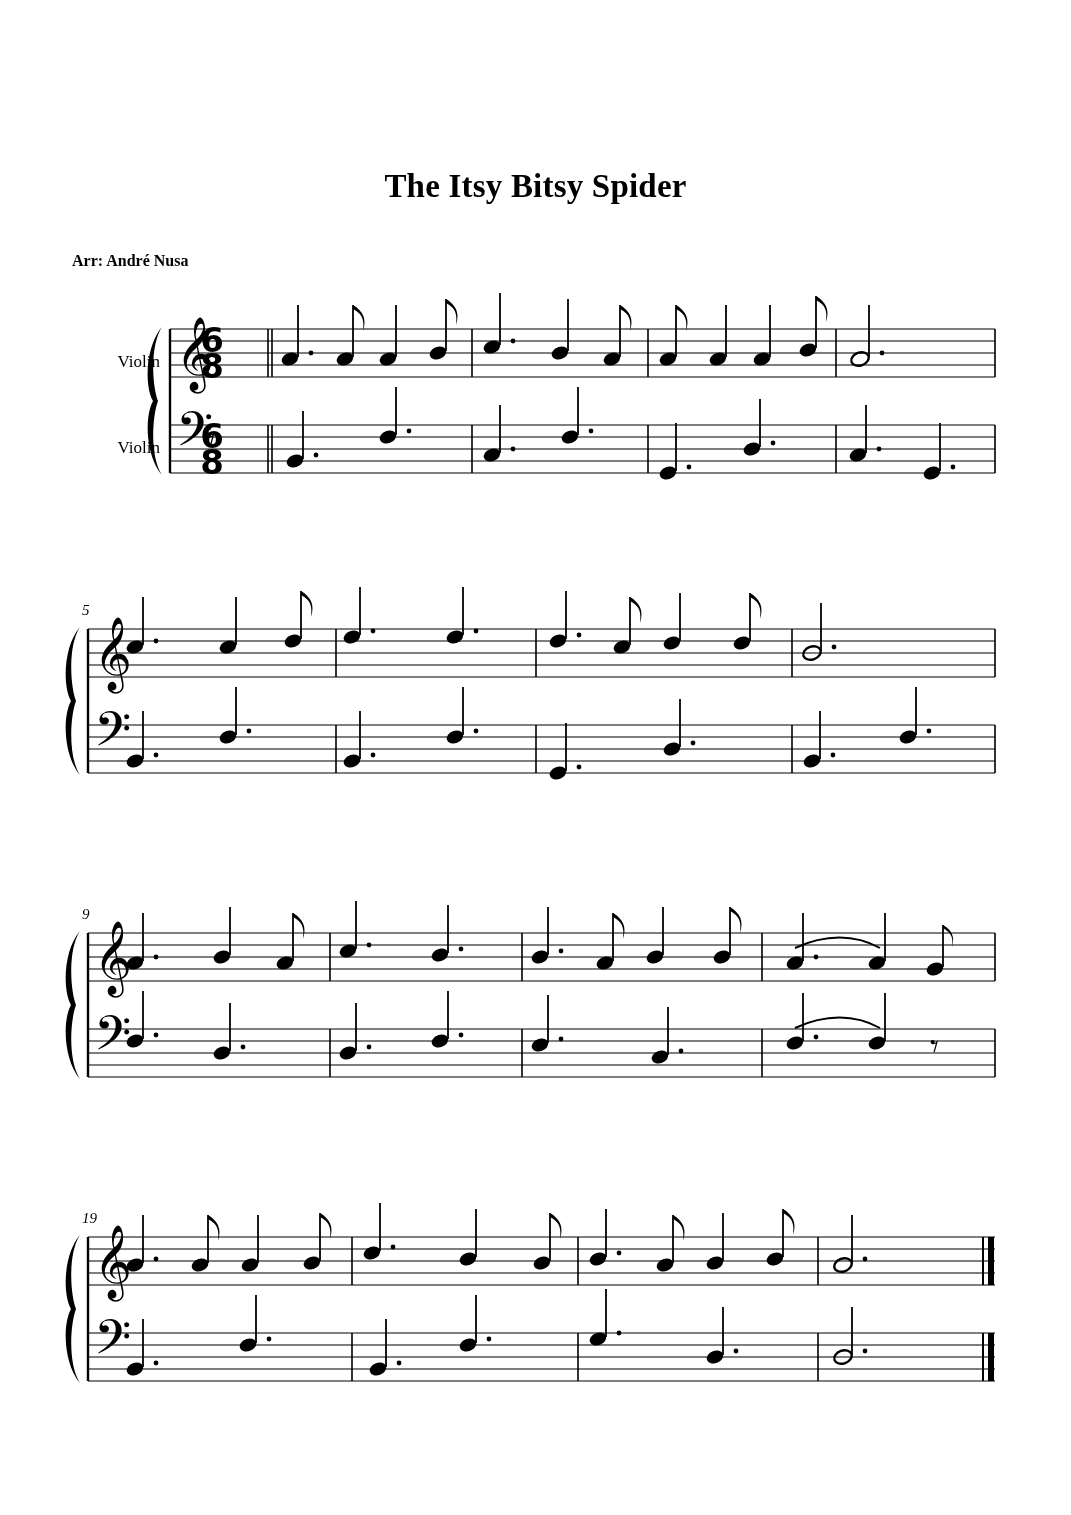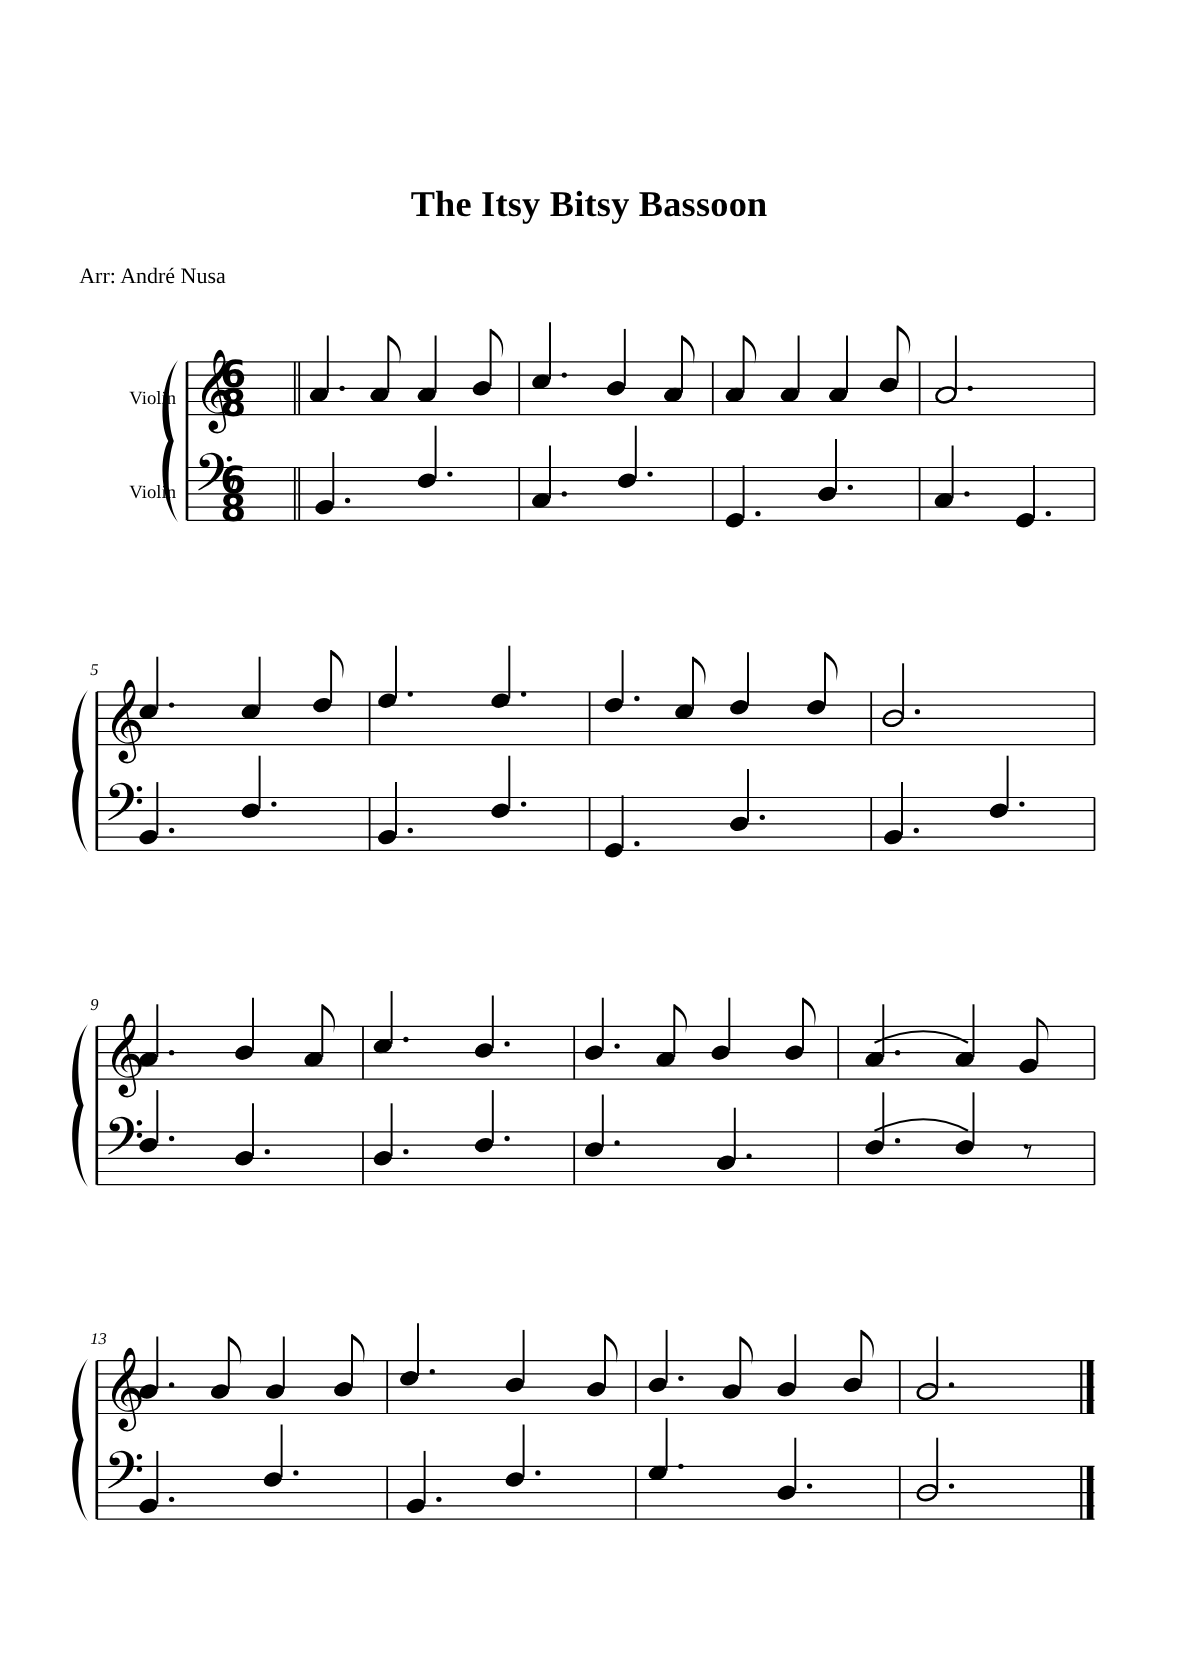--- a/index.html
+++ b/index.html
@@ -29,23 +29,24 @@
     width: 1071px;
     text-align: center;
     font-size: 33px;
     font-weight: bold;
     font-family: "Liberation Serif", serif;
     letter-spacing: 0.2px;
   }
   .arranger {
     position: absolute;
     left: 72px;
-    top: 240px;
-    font-size: 20px;
+    top: 252px;
+    font-size: 16px;
     font-family: "Liberation Serif", serif;
+    font-weight: bold;
   }
   .system {
     position: absolute;
     left: 0;
     width: 1071px;
   }
   .measure-number {
     position: absolute;
     font-size: 15px;
     font-style: italic;
@@ -57,21 +58,21 @@
     font-family: "Liberation Serif", serif;
     text-align: right;
   }
   svg { display:block; }
 </style>
 </head>
 <body>
 
 <div class="page">
 
-  <div class="title">The Itsy Bitsy Bassoon</div>
+  <div class="title">The Itsy Bitsy Spider</div>
   <div class="arranger">Arr: André Nusa</div>
 
   <div class="inst-label" style="left:60px; top:352px; width:100px;">Violin</div>
   <div class="inst-label" style="left:50px; top:438px; width:110px;">Violin</div>
 
   <div class="system" style="top:0;">
     <svg width="1071" height="1515" viewBox="0 0 1071 1515" style="position:absolute;left:0;top:0;">
       <g stroke="#000" stroke-width="1.1">
 
         <line x1="170" y1="329" x2="995" y2="329"></line>
@@ -457,15 +458,15 @@
         <circle cx="736" cy="1351" r="2.4"></circle>
         <ellipse cx="843" cy="1357" rx="9" ry="6.4" fill="none" stroke="#000" stroke-width="2.4" transform="rotate(-20 843 1357)"></ellipse>
         <line x1="852" y1="1355" x2="852" y2="1307" stroke="#000" stroke-width="1.8"></line>
         <circle cx="865" cy="1351" r="2.4"></circle>
       </g>
     </svg>
   </div>
 
   <div class="measure-number" style="left:82px; top:602px;">5</div>
   <div class="measure-number" style="left:82px; top:906px;">9</div>
-  <div class="measure-number" style="left:82px; top:1210px;">13</div>
+  <div class="measure-number" style="left:82px; top:1210px;">19</div>
 
 </div>
 
 </body></html>

